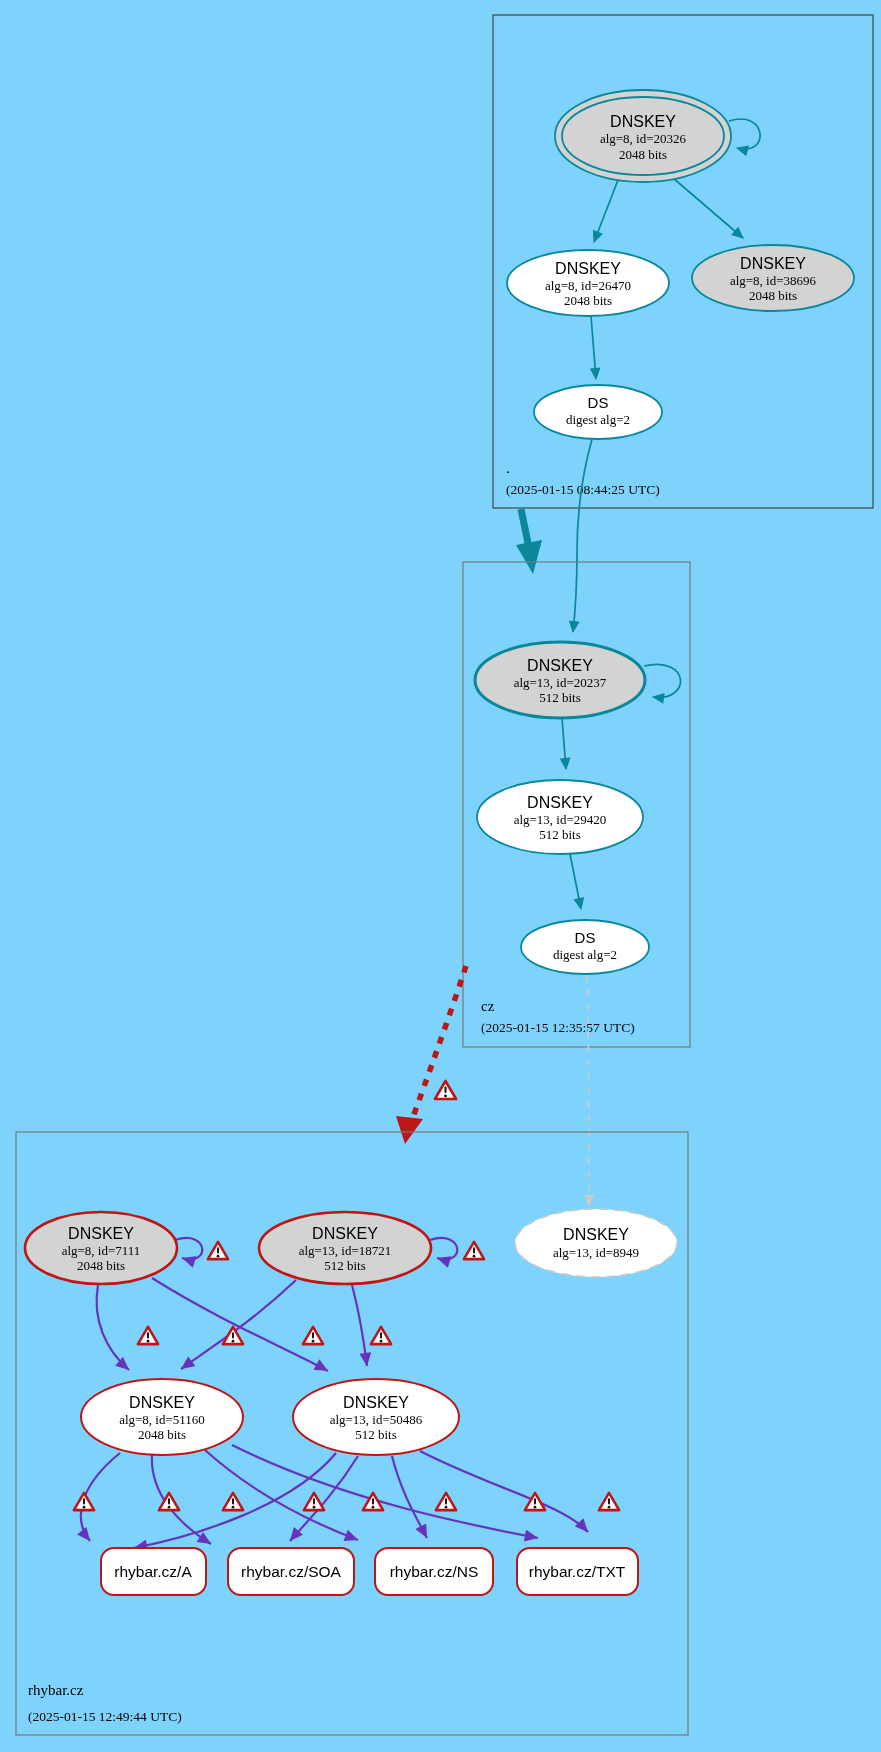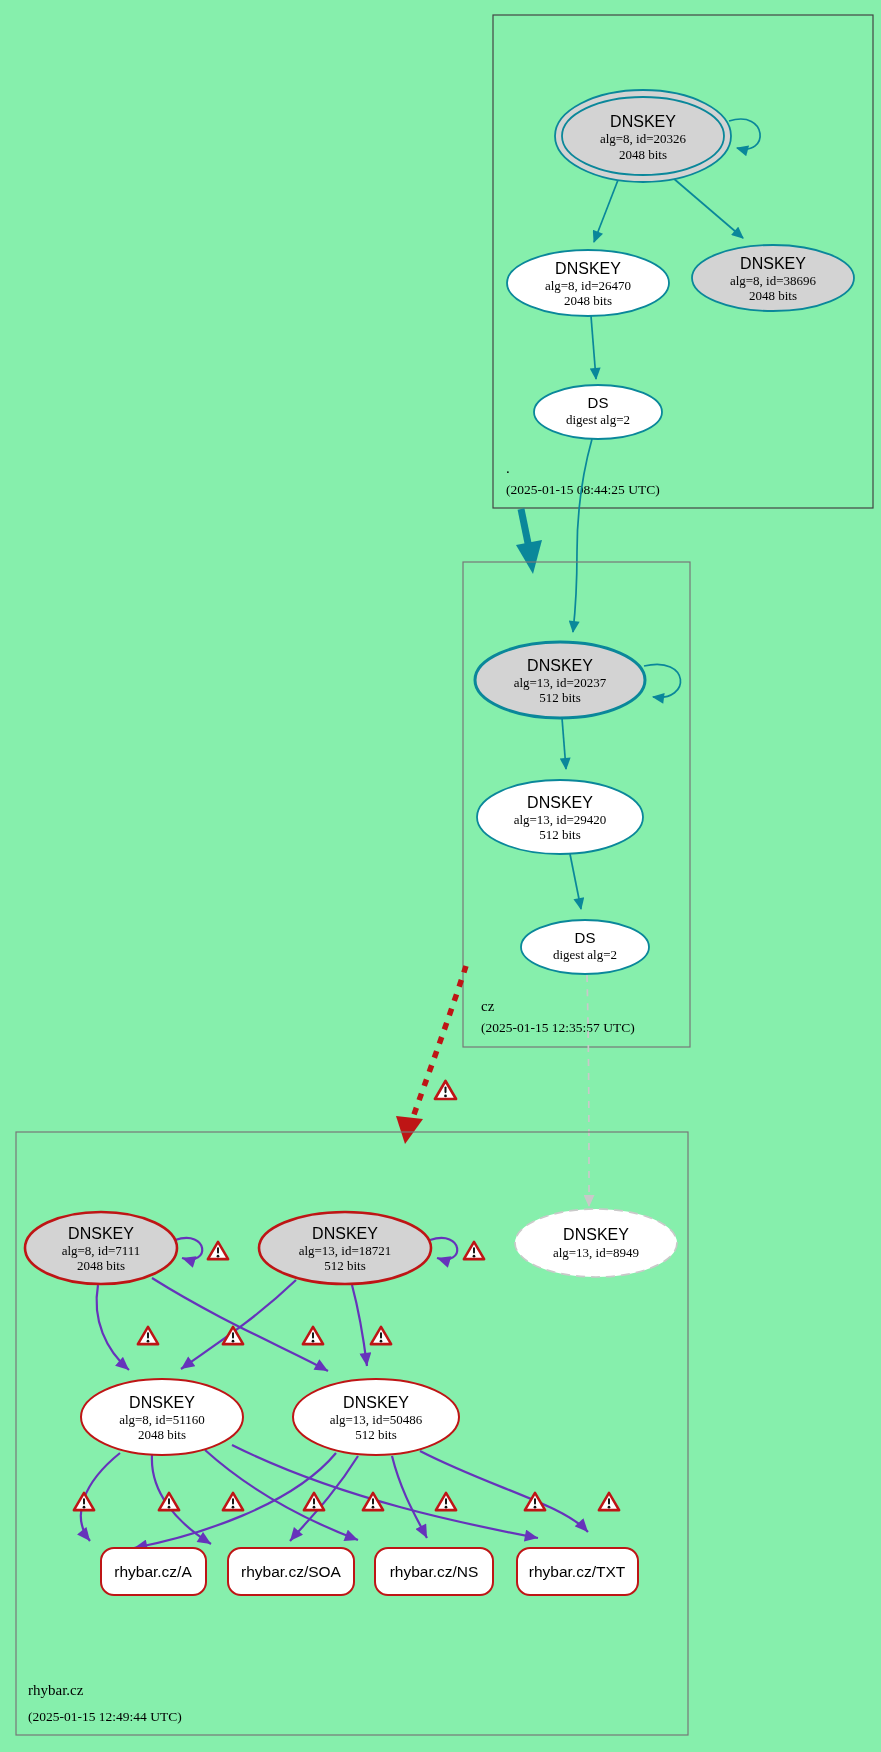--- a/index.html
+++ b/index.html
@@ -1,16 +1,16 @@
 <!DOCTYPE html>
 <html><head>
 <meta charset="utf-8">
 <style>
   html,body{margin:0;padding:0;background:#ffffff;}
-  .canvas{position:relative;width:881px;height:1752px;background:#86efac;overflow:hidden;}
+  .canvas{position:relative;width:881px;height:1752px;background:#7dd3fc;overflow:hidden;}
   svg{display:block;}
   .t-sans{font-family:"Liberation Sans",sans-serif;fill:#000;}
   .t-serif{font-family:"Liberation Serif",serif;fill:#000;}
   .node-title{font-size:16px;}
   .node-detail{font-size:13px;}
   .ds-title{font-size:15px;}
   .rrset-label{font-size:15.5px;}
   .zone-label{font-size:15px;}
   .zone-ts{font-size:13.5px;}
   .edge-teal{stroke:#0a879a;stroke-width:1.7;fill:none;}

